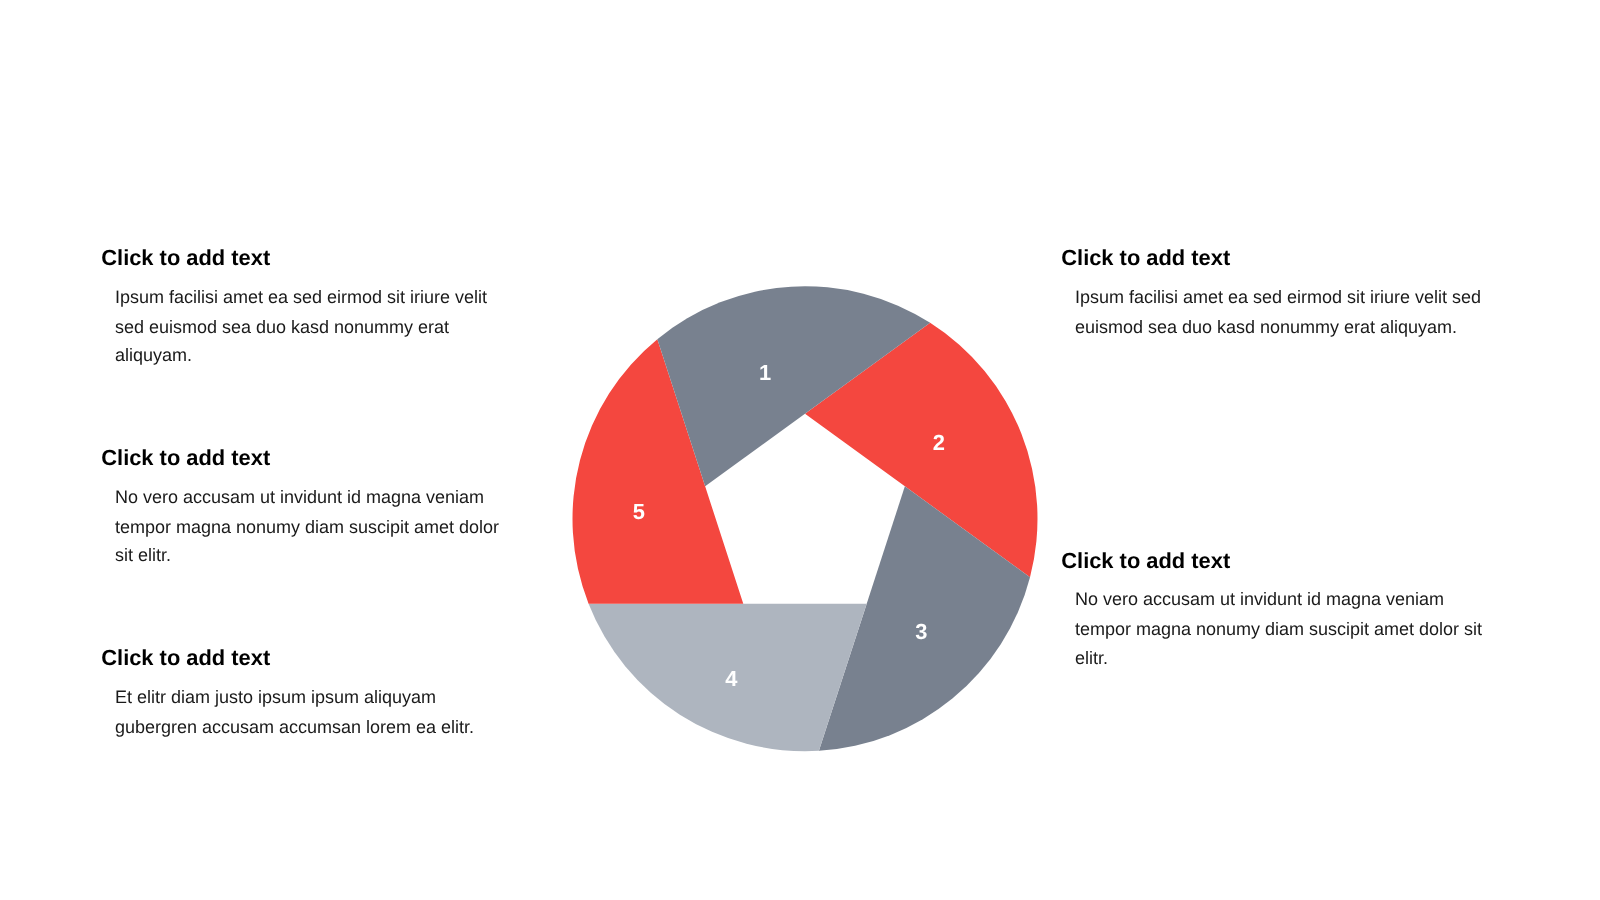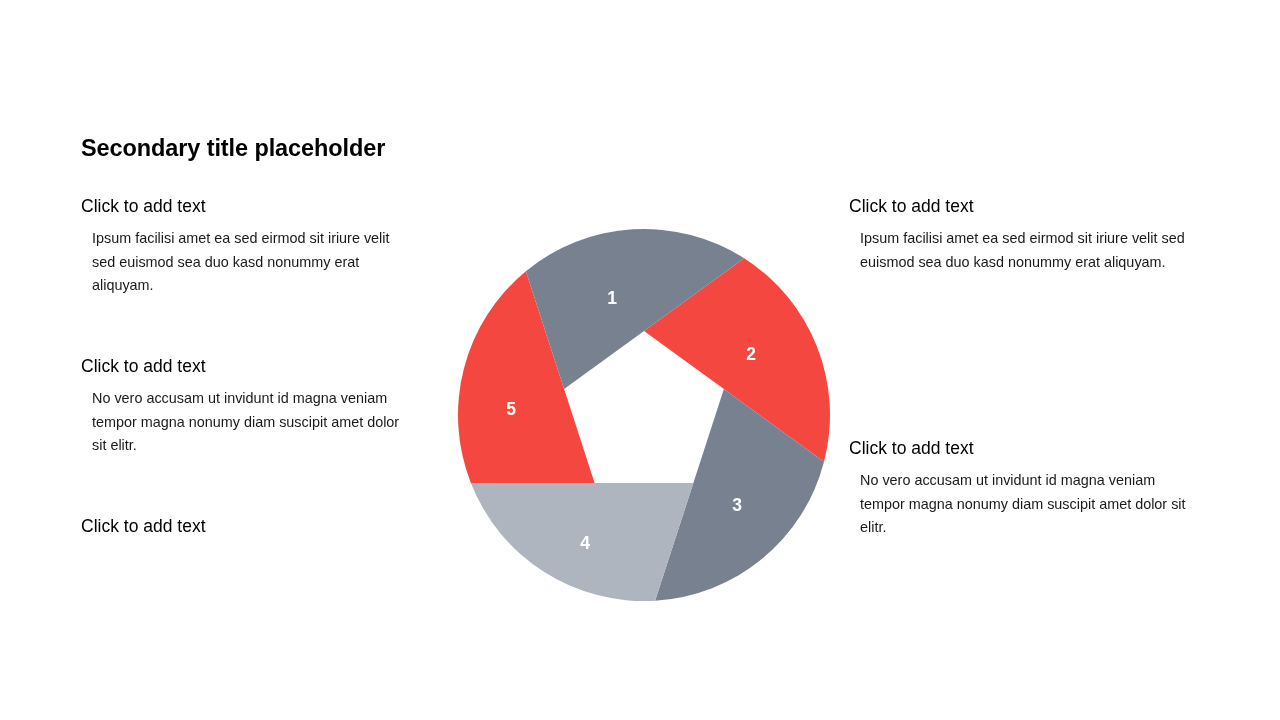--- a/index.html
+++ b/index.html
@@ -33,21 +33,21 @@
     color: #000000;
     white-space: nowrap;
   }
 
   .text-block {
     position: absolute;
     width: 345px;
   }
   .text-block .block-heading {
     font-size: 17.5px;
-    font-weight: normal;
+    font-weight: bold;
     color: #000000;
     margin: 0 0 9px 0;
     line-height: 1.15;
   }
   .text-block .block-body {
     font-size: 14.4px;
     font-weight: normal;
     color: #1a1a1a;
     margin: 11px;
     line-height: 1.63;
@@ -81,34 +81,34 @@
     fill: #ffffff;
     text-anchor: middle;
     dominant-baseline: central;
   }
 </style>
 </head>
 <body>
 
 <div class="slide">
 
-  <div class="slide-title">Secondary title placeholder</div>
 
   <div class="text-block" id="block-left-1">
     <p class="block-heading">Click to add text</p>
     <p class="block-body">Ipsum facilisi amet ea sed eirmod sit iriure velit sed euismod sea duo kasd nonummy erat aliquyam.</p>
   </div>
 
   <div class="text-block" id="block-left-2">
     <p class="block-heading">Click to add text</p>
     <p class="block-body">No vero accusam ut invidunt id magna veniam tempor magna nonumy diam suscipit amet dolor sit elitr.</p>
   </div>
 
   <div class="text-block" id="block-left-3">
     <p class="block-heading">Click to add text</p>
+    <p class="block-body">Et elitr diam justo ipsum ipsum aliquyam gubergren accusam accumsan lorem ea elitr.</p>
   </div>
 
   <div class="text-block" id="block-right-1">
     <p class="block-heading">Click to add text</p>
     <p class="block-body">Ipsum facilisi amet ea sed eirmod sit iriure velit sed euismod sea duo kasd nonummy erat aliquyam.</p>
   </div>
 
   <div class="text-block" id="block-right-2">
     <p class="block-heading">Click to add text</p>
     <p class="block-body">No vero accusam ut invidunt id magna veniam tempor magna nonumy diam suscipit amet dolor sit elitr.</p>

